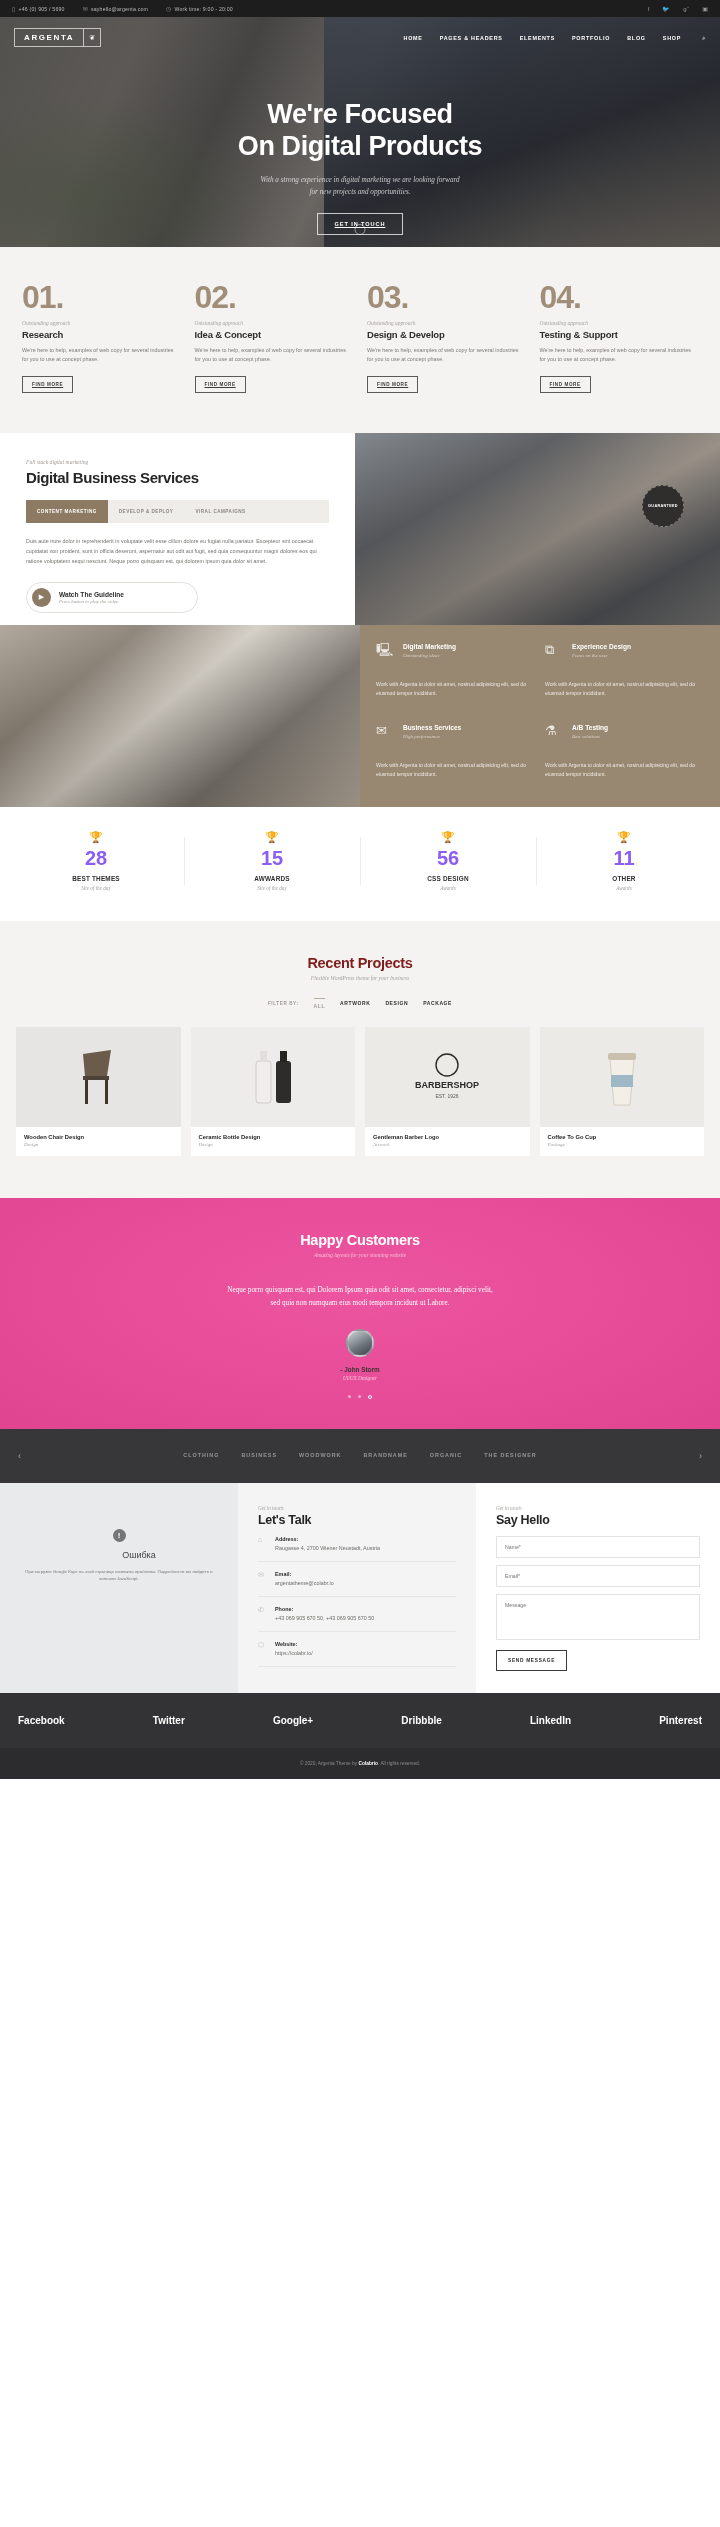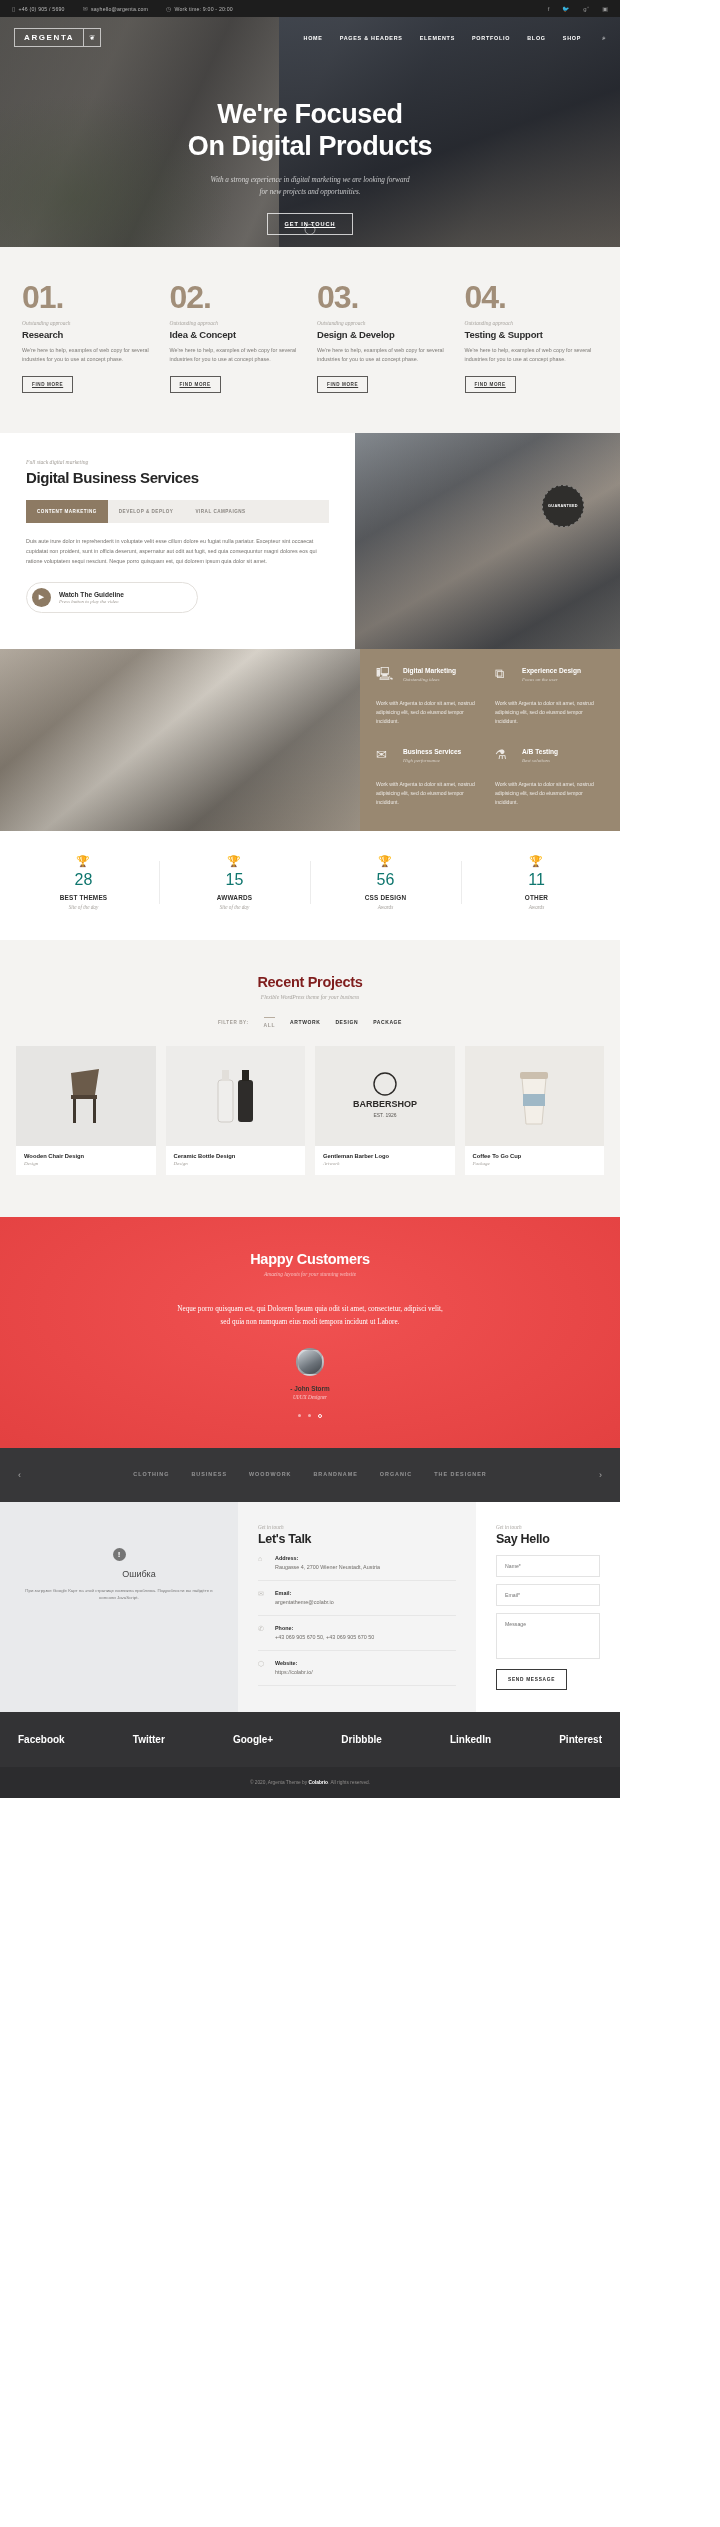--- a/index.html
+++ b/index.html
@@ -3,21 +3,21 @@
 <meta charset="utf-8">
 <style>
   * { box-sizing: border-box; margin: 0; padding: 0; }
   body {
     width: 720px;
     font-family: "Liberation Sans", sans-serif;
     background: #fff;
     color: #333;
     -webkit-font-smoothing: antialiased;
   }
-  .page { width: 620px; position: relative; overflow: hidden; }
+  .page { width: 720px; position: relative; overflow: hidden; }
 
   
   .topbar {
     height: 17px; background: #1d1d1d; display: flex; align-items: center;
     padding: 0 12px; font-size: 5.2px; color: #b9b9b9; letter-spacing: .2px;
   }
   .topbar .ti { display: flex; align-items: center; gap: 3px; margin-right: 18px; }
   .topbar .glyph { font-size: 6px; opacity: .75; }
   .topbar .social { margin-left: auto; display: flex; gap: 13px; align-items: center; }
   .topbar .social span { font-size: 6px; color: #9a9a9a; }
@@ -54,21 +54,21 @@
   
   .steps { background:#f4f3f1; padding: 34px 22px 40px; display: grid; grid-template-columns: repeat(4,1fr); gap: 14px; }
   .step-num { font-size: 32px; font-weight: 700; color:#a18e79; letter-spacing:-1px; line-height:1; }
   .step-kicker { font-family:"Liberation Serif",serif; font-style:italic; color:#a8a49f; font-size: 5.4px; margin-top: 7px; }
   .step-title { font-size: 9.5px; font-weight:700; color:#2e2e2e; margin-top: 3px; letter-spacing:-.2px; }
   .step-txt { font-size: 5.4px; line-height: 1.75; color:#7d7a76; margin-top: 6px; }
   .step-btn { display:inline-block; margin-top: 11px; border:1px solid #5c5a58; font-size:4.6px; font-weight:700; letter-spacing:.6px; padding: 5px 9px; color:#3b3a39; }
 
   
   .services { display:flex; background:#fff; }
-  .svc-left { width: 355px; padding: 26px 26px 36px 26px; }
+  .svc-left { width: 355px; padding: 26px 26px 12px 26px; }
   .svc-kicker { font-family:"Liberation Serif",serif; font-style:italic; color:#a09b95; font-size:5.6px; }
   .svc-h2 { font-size: 15px; font-weight:700; color:#262626; margin-top: 4px; letter-spacing:-.4px; }
   .tabs { display:flex; margin-top: 14px; background:#efedea; }
   .tab { font-size: 4.6px; font-weight:700; letter-spacing:.5px; padding: 9px 11px; color:#8a8681; }
   .tab.active { background:#8d7a63; color:#fff; }
   .svc-p { font-size: 5.4px; line-height: 1.85; color:#76736f; margin-top: 13px; }
   .watch { display:flex; align-items:center; gap:8px; margin-top: 16px; border:1px solid #e3e0dc; border-radius: 22px; padding: 5px 18px 5px 5px; width: 172px; }
   .play { width: 19px; height:19px; border-radius:50%; background:#8d7a63; color:#fff; display:flex;align-items:center;justify-content:center; font-size:7px; }
   .watch-t { font-size: 6.6px; font-weight:700; color:#2b2b2b; }
   .watch-s { font-family:"Liberation Serif",serif; font-style:italic; font-size:5px; color:#a09b95; margin-top:1px; }
@@ -85,42 +85,42 @@
   .feat-ic { font-size: 13px; color: rgba(255,255,255,.82); line-height:1; }
   .feat-t { font-size: 6.6px; font-weight:700; color:#fff; line-height:1.25; }
   .feat-k { font-family:"Liberation Serif",serif; font-style:italic; font-size:5px; color:rgba(255,255,255,.6); margin-top:2px; }
   .feat-p { font-size:5.1px; line-height:1.75; color:rgba(255,255,255,.82); margin-top:6px; grid-column: 1 / -1; }
 
   
   .counters { background:#fff; padding: 24px 8px 30px; display:grid; grid-template-columns:repeat(4,1fr); }
   .ctr { text-align:center; position:relative; }
   .ctr + .ctr::before { content:""; position:absolute; left:0; top:6px; bottom:6px; width:1px; background:#ececec; }
   .ctr-ic { font-size: 11px; color:#4a4a4a; }
-  .ctr-n { font-size: 16px; font-weight:400; color:#0f766e; margin-top: 3px; }
+  .ctr-n { font-size: 20px; font-weight:700; color:#8b5cf6; margin-top: 3px; }
   .ctr-l { font-size: 6.4px; font-weight:700; color:#2e2e2e; margin-top: 5px; letter-spacing:.2px; }
   .ctr-s { font-family:"Liberation Serif",serif; font-style:italic; font-size:5.2px; color:#a6a29d; margin-top: 3px; }
 
   
   .projects { background:#f4f3f1; padding: 34px 16px 42px; }
   .pj-h2 { text-align:center; font-size: 14.5px; font-weight:700; color:#7f1d1d; letter-spacing:-.3px; }
   .pj-sub { text-align:center; font-family:"Liberation Serif",serif; font-style:italic; font-size:5.6px; color:#a6a29d; margin-top: 4px; }
   .filters { display:flex; justify-content:center; align-items:center; gap: 15px; margin-top: 17px; }
   .fl-label { font-size:4.6px; font-weight:700; letter-spacing:.6px; color:#a09b95; }
   .fl { font-size:5px; font-weight:700; letter-spacing:.6px; color:#2e2e2e; }
   .fl.active { color:#a09b95; border-top:1px solid #b8ada0; padding-top:4px; }
   .pgrid { display:grid; grid-template-columns:repeat(4,1fr); gap: 10px; margin-top: 18px; }
   .card { background:#fff; }
   .card-img { height: 100px; display:flex; align-items:center; justify-content:center; }
   .c1 { background:#e6e5e3; } .c2 { background:#edecea; } .c3 { background:#ebeae7; } .c4 { background:#eceae6; }
   .card-b { padding: 7px 8px 9px; }
   .card-t { font-size: 5.8px; font-weight:700; color:#262626; }
   .card-c { font-family:"Liberation Serif",serif; font-style:italic; font-size:5px; color:#a6a29d; margin-top:2px; }
 
   
-  .testi { background:#ef4444; padding: 34px 60px 30px; text-align:center; position:relative; overflow:hidden; }
+  .testi { background:#ec4899; padding: 34px 60px 30px; text-align:center; position:relative; overflow:hidden; }
   .testi::before{content:"";position:absolute;inset:0;background:radial-gradient(ellipse at 50% 40%, rgba(255,255,255,.07), rgba(0,0,0,.05));}
   .t-h2 { position:relative; font-size: 14.5px; font-weight:700; color:#fff; letter-spacing:-.3px; }
   .t-sub { position:relative; font-family:"Liberation Serif",serif; font-style:italic; font-size:5.4px; color:rgba(255,255,255,.62); margin-top: 4px; }
   .t-quote { position:relative; font-family:"Liberation Serif",serif; font-size: 7.2px; line-height: 1.85; color:#fff; margin-top: 26px; }
   .t-av { position:relative; width: 28px; height: 28px; border-radius:50%; margin: 18px auto 0; background: linear-gradient(150deg,#cfd5da,#6b7279 60%,#3d4247); border:2px solid rgba(255,255,255,.35); }
   .t-name { position:relative; font-size: 6.4px; font-weight:700; color:#3a3530; margin-top: 9px; }
   .t-role { position:relative; font-family:"Liberation Serif",serif; font-style:italic; font-size:5.2px; color:rgba(255,255,255,.72); margin-top: 2px; }
   .dots { position:relative; display:flex; gap:7px; justify-content:center; margin-top: 14px; }
   .dot { width:3px;height:3px;border-radius:50%;background:rgba(255,255,255,.55); }
   .dot.on { background:transparent; border:1px solid #fff; width:4px;height:4px; }

